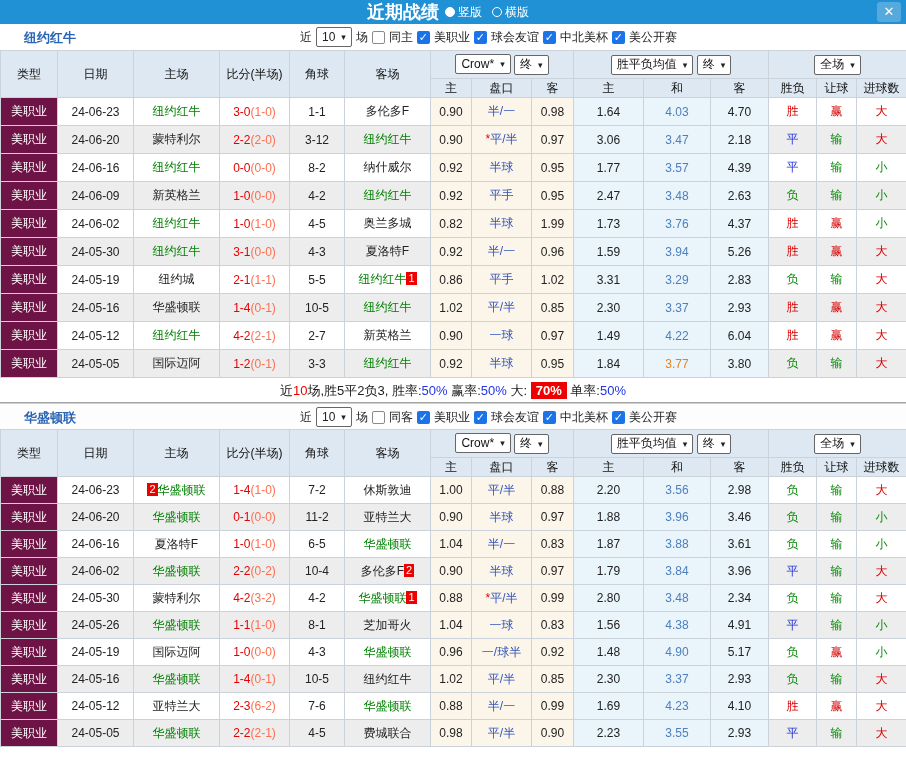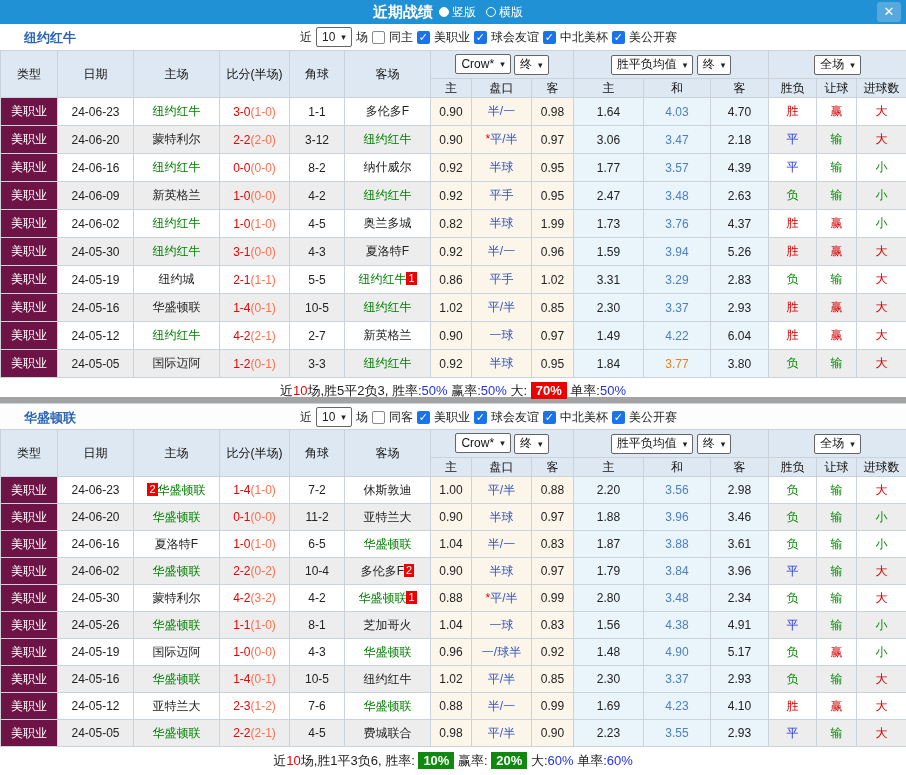--- a/index.html
+++ b/index.html
@@ -4,21 +4,21 @@
 <style>
   * { box-sizing: border-box; }
   html,body { margin:0; padding:0; }
   body {
     width:906px; height:775px; overflow:hidden; background:#fff;
     font-family:"Liberation Sans","DejaVu Sans",sans-serif; font-size:12px; color:#222;
   }
   
   .topbar { height:24px; background:#2191d5; position:relative;
     display:flex; align-items:center; justify-content:center; color:#fff; }
-  .topbar .title { font-weight:bold; font-size:15px; margin-right:6px; }
+  .topbar .title { font-weight:bold; font-size:18px; margin-right:6px; }
   .radio-opt { display:inline-flex; align-items:center; margin-right:10px; font-size:12px; cursor:pointer; }
   .rdot { width:10px; height:10px; border-radius:50%; border:1px solid #fff; margin-right:3px; display:inline-block; }
   .rdot.sel { background:#fff; }
   .close-btn { position:absolute; right:5px; top:2px; width:24px; height:20px;
     background:#55a9dd; border-radius:3px; color:#fff; font-weight:bold;
     text-align:center; line-height:20px; font-size:13px; cursor:pointer; }
   
   .sec-head { height:26px; position:relative; background:#fff; }
   .sec2 .sec-head { border-top:1px solid #c9d0d8; background:#fdfdfd; }
   .team-name { position:absolute; left:24px; top:5px; color:#2a65b5; font-weight:bold; font-size:13px; }
@@ -47,21 +47,21 @@
   .score-half { color:#ff6e4e; }
   .line-text { color:#3355bb; }
   .star { color:#e60000; }
   .avg-draw { color:#4d7fbe; }
   .hot { color:#e8801e; cursor:pointer; }
   .res-r { color:#d60000; } .res-b { color:#2135d6; } .res-g { color:#0a8a0a; }
   .badge { background:#ee0000; color:#fff; font-size:11px; line-height:13px;
     display:inline-block; padding:0 2px; vertical-align:1px; }
   
   .summary { height:25px; line-height:25px; text-align:center; font-size:13px;
-    border-bottom:6px solid #a3a3a3; background:#fff; }
+    border-bottom:1px solid #a3a3a3; background:#fff; }
   .sec2 .summary { border-bottom:none; height:27px; line-height:27px; }
   .sum-k { color:#222; } .sum-r { color:#e80000; } .sum-b { color:#2233e8; }
   .sum-rb { background:#ee0000; color:#fff; padding:1px 5px; font-weight:bold; }
   .sum-gb { background:#0f8a0f; color:#fff; padding:1px 5px; font-weight:bold; }
 </style>
 </head>
 <body>
 
 <div class="topbar">
   <span class="title">近期战绩</span>
@@ -544,21 +544,21 @@
             <td class="lblue"><span class="avg-draw">3.37</span></td>
             <td class="lblue">2.93</td>
             <td class="res-g">负</td>
             <td class="res-g">输</td>
             <td class="res-r">大</td>
           </tr>
           <tr>
             <td class="league">美职业</td>
             <td>24-05-12</td>
             <td><span>亚特兰大</span></td>
-            <td><span class="score-main">2-3</span><span class="score-half">(1-2)</span></td>
+            <td><span class="score-main">2-3</span><span class="score-half">(6-2)</span></td>
             <td>7-6</td>
             <td><span class="hl">华盛顿联</span></td>
             <td class="cream">0.88</td>
             <td class="cream"><span class="line-text">半/一</span></td>
             <td class="cream">0.99</td>
             <td class="lblue">1.69</td>
             <td class="lblue"><span class="avg-draw">4.23</span></td>
             <td class="lblue">4.10</td>
             <td class="res-r">胜</td>
             <td class="res-r">赢</td>
@@ -576,15 +576,14 @@
             <td class="cream">0.90</td>
             <td class="lblue">2.23</td>
             <td class="lblue"><span class="avg-draw">3.55</span></td>
             <td class="lblue">2.93</td>
             <td class="res-b">平</td>
             <td class="res-g">输</td>
             <td class="res-r">大</td>
           </tr>
         </tbody>
       </table>
-      <div class="summary"><span class="sum-k">近</span><span class="sum-r">10</span><span class="sum-k">场,胜1平3负6, 胜率: </span><span class="sum-gb">10%</span><span class="sum-k"> 赢率: </span><span class="sum-gb">20%</span><span class="sum-k"> 大:</span><span class="sum-b">60%</span><span class="sum-k"> 单率:</span><span class="sum-b">60%</span></div>
     </div>
   </div>
 
 </body></html>

